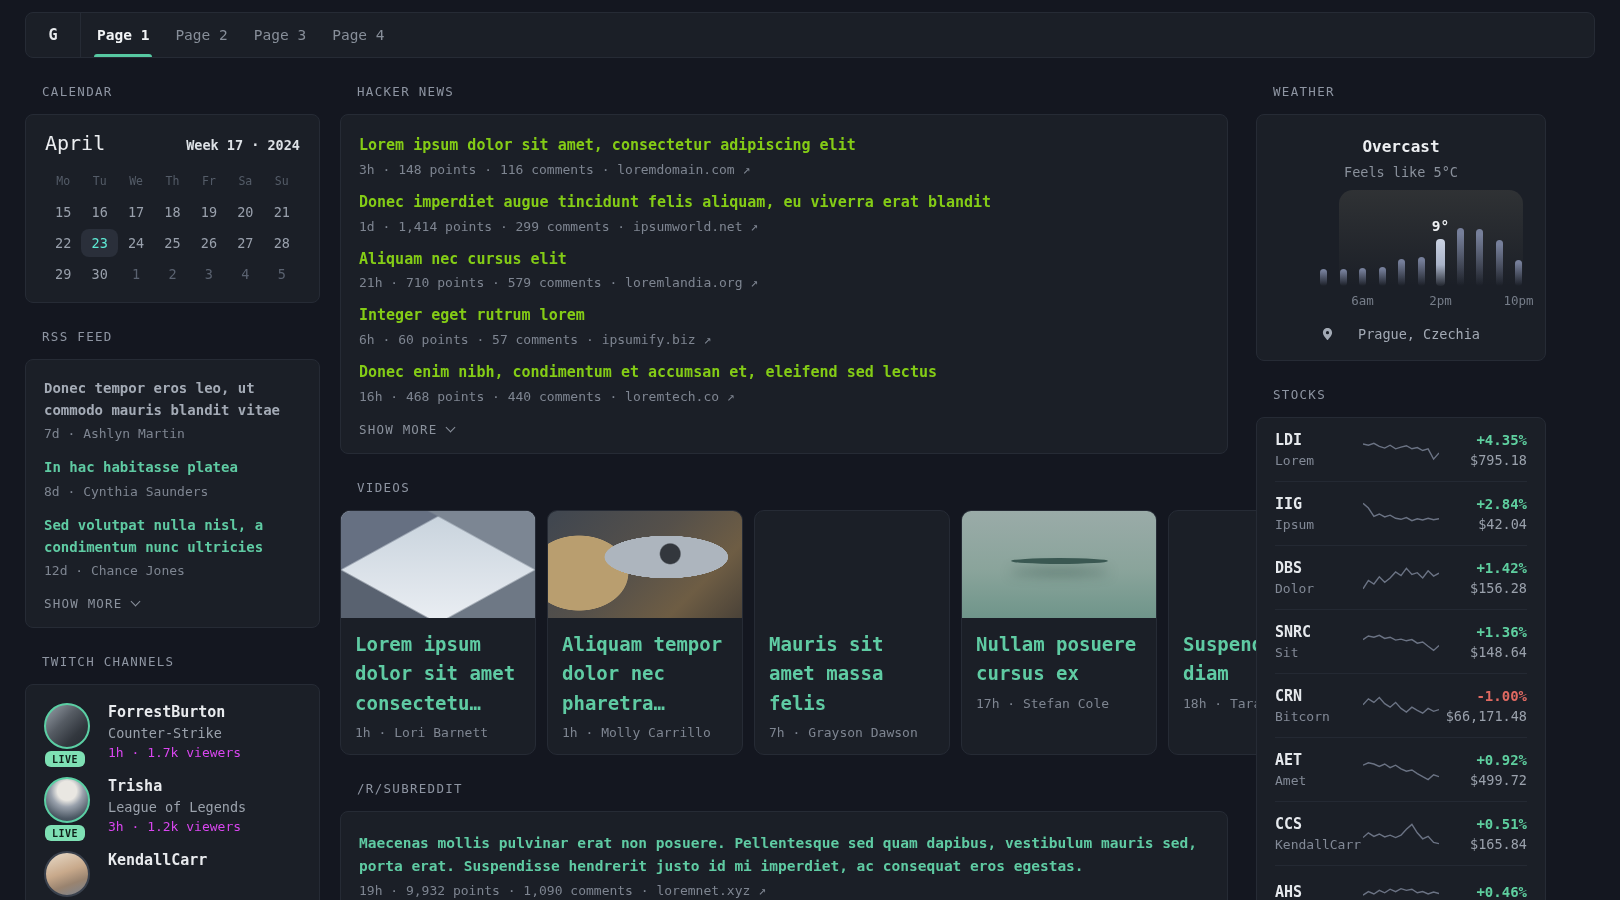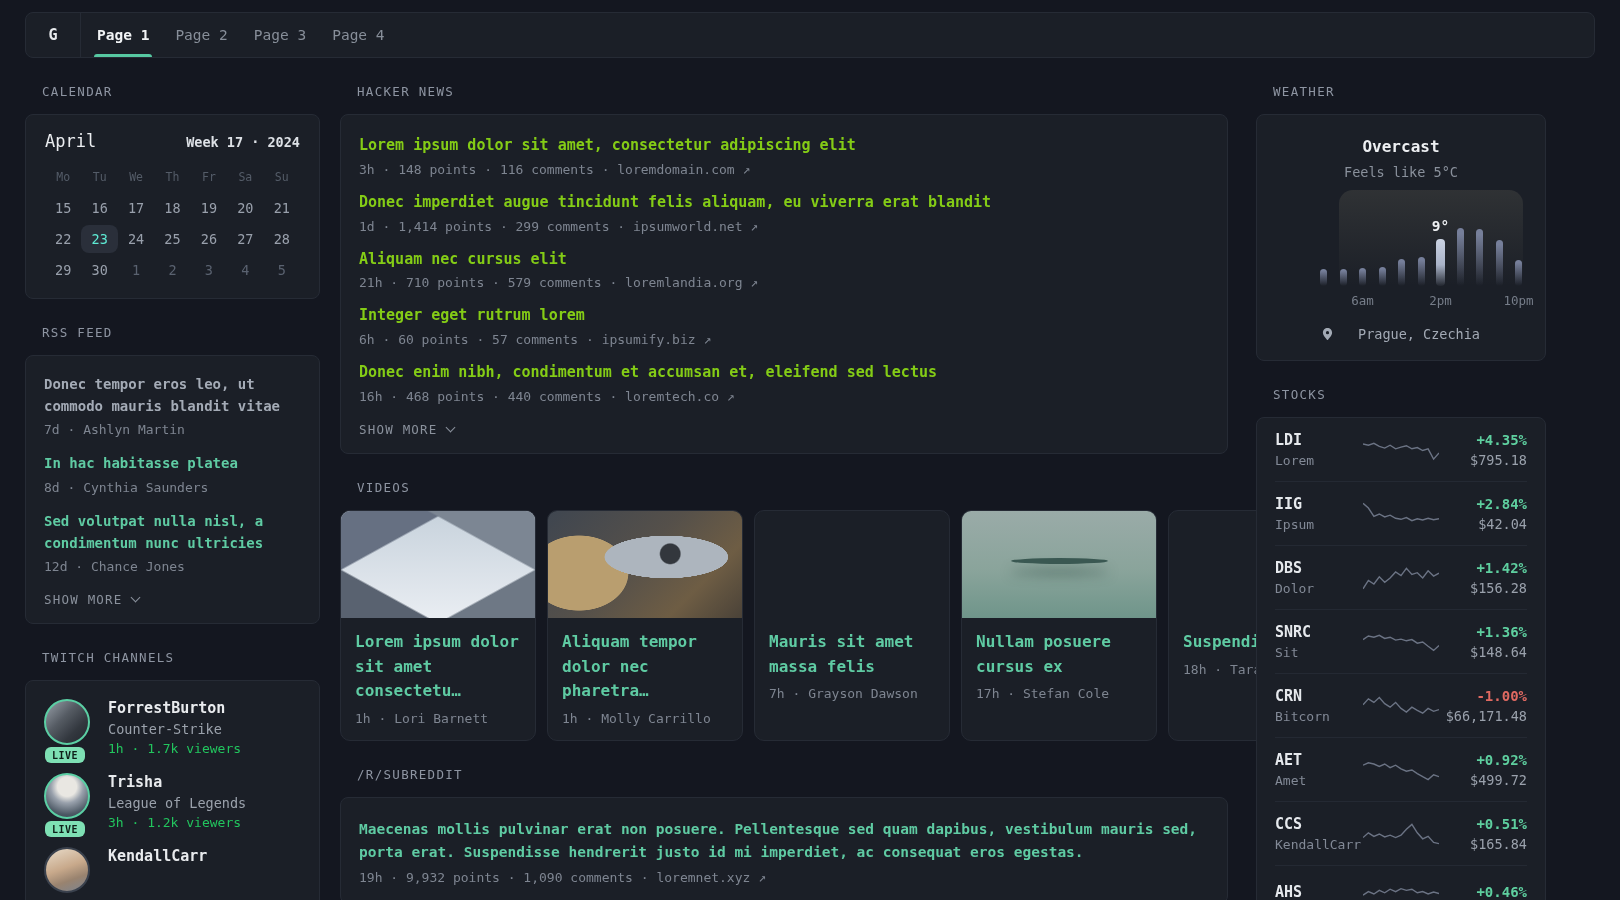--- a/index.html
+++ b/index.html
@@ -56,21 +56,21 @@
   }
   .chev {
     width:7px; height:7px; margin-top:-4px;
     border-right:1.5px solid #8a919c; border-bottom:1.5px solid #8a919c;
     transform:rotate(45deg);
   }
 
   
   .cal-card { padding:16px 19px 14px; }
   .cal-head { display:flex; justify-content:space-between; align-items:baseline; margin-bottom:12px; }
-  .cal-month { font-size:17px; color:#eceef1; font-weight:normal; }
+  .cal-month { font-size:20px; color:#eceef1; font-weight:normal; }
   .cal-week { font-size:13.5px; color:#dde1e6; font-weight:bold; }
   .cal-grid { display:grid; grid-template-columns:repeat(7,1fr); row-gap:3px; text-align:center; }
   .cal-dow { color:#545c68; font-size:11.5px; padding:7px 0; }
   .cal-day { color:#99a0ac; font-size:13.5px; padding:6px 0; border-radius:8px; }
   .cal-day.dim { color:#5a6270; }
   .cal-day.selected { background:#2a2f3a; color:#5eead4; font-weight:normal; }
 
   
   .rss-card { padding:18px 18px 16px; }
   .rss-item + .rss-item { margin-top:16px; }
@@ -88,21 +88,21 @@
   .av-2 { background:radial-gradient(circle at 50% 28%, #e9e7e2 0 26%, #99a1ac 44%, #4c5864 75%, #343e49 100%); }
   .av-3 { background:linear-gradient(160deg,#e8dbc9 0%,#c8a98b 45%,#99836f 70%,#7d8591 100%); }
   .live-badge {
     position:absolute; left:1px; bottom:-7px;
     background:#7ee0b4; color:#0e1f18;
     font-size:10px; font-weight:bold; letter-spacing:.5px;
     padding:2.5px 7px; border-radius:6px;
   }
   .tw-name { color:#e9ebee; font-size:15px; font-weight:bold; }
   .tw-game { color:#9ba2ac; font-size:13.5px; margin-top:4px; }
-  .tw-meta { color:#22c55e; font-size:13px; margin-top:4px; }
+  .tw-meta { color:#d946ef; font-size:13px; margin-top:4px; }
 
   
   .hn-card { padding:20px 18px 16px; }
   .hn-item + .hn-item { margin-top:15px; }
   .hn-title { color:#84cc16; font-size:15px; font-weight:bold; line-height:1.45; cursor:pointer; white-space:nowrap; }
 
   
   .video-row { display:flex; gap:11px; width:916px; overflow:hidden; }
   .video-card {
     width:196px; flex:none;
@@ -127,21 +127,21 @@
   .thumb-4 { background:linear-gradient(180deg,#9aaba8 0%,#8aa49b 55%,#6f958a 100%); position:relative; }
   .thumb-4::after {
     content:""; position:absolute; left:25%; top:44%; width:50%; height:6px;
     border-radius:50%; background:#3a5852;
     box-shadow:0 11px 12px rgba(35,65,57,.5);
   }
   .thumb-5 { background:
       radial-gradient(ellipse 16% 36% at 52% 56%, #252c33 0 60%, rgba(0,0,0,0) 78%),
       linear-gradient(180deg,#5d7487 0%,#62748​6 40%,#6d564a 62%,#5c4238 100%); }
   .video-body { padding:12px 14px 14px; }
-  .video-title { color:#5fcba3; font-size:16px; font-weight:bold; line-height:1.55; }
+  .video-title { color:#5fcba3; font-size:19px; font-weight:bold; line-height:1.55; }
   .video-meta { color:#7e8591; font-size:13px; margin-top:7px; white-space:nowrap; }
 
   
   .sub-card { padding:20px 18px 18px; }
   .sub-title { color:#5fcba3; font-size:14.5px; font-weight:bold; line-height:1.6; cursor:pointer; }
 
   
   .weather-card { padding:22px 18px 18px; text-align:center; }
   .w-cond { font-size:16px; font-weight:bold; color:#edeff2; }
   .w-feels { font-size:13.5px; color:#8a919c; margin-top:8px; }

